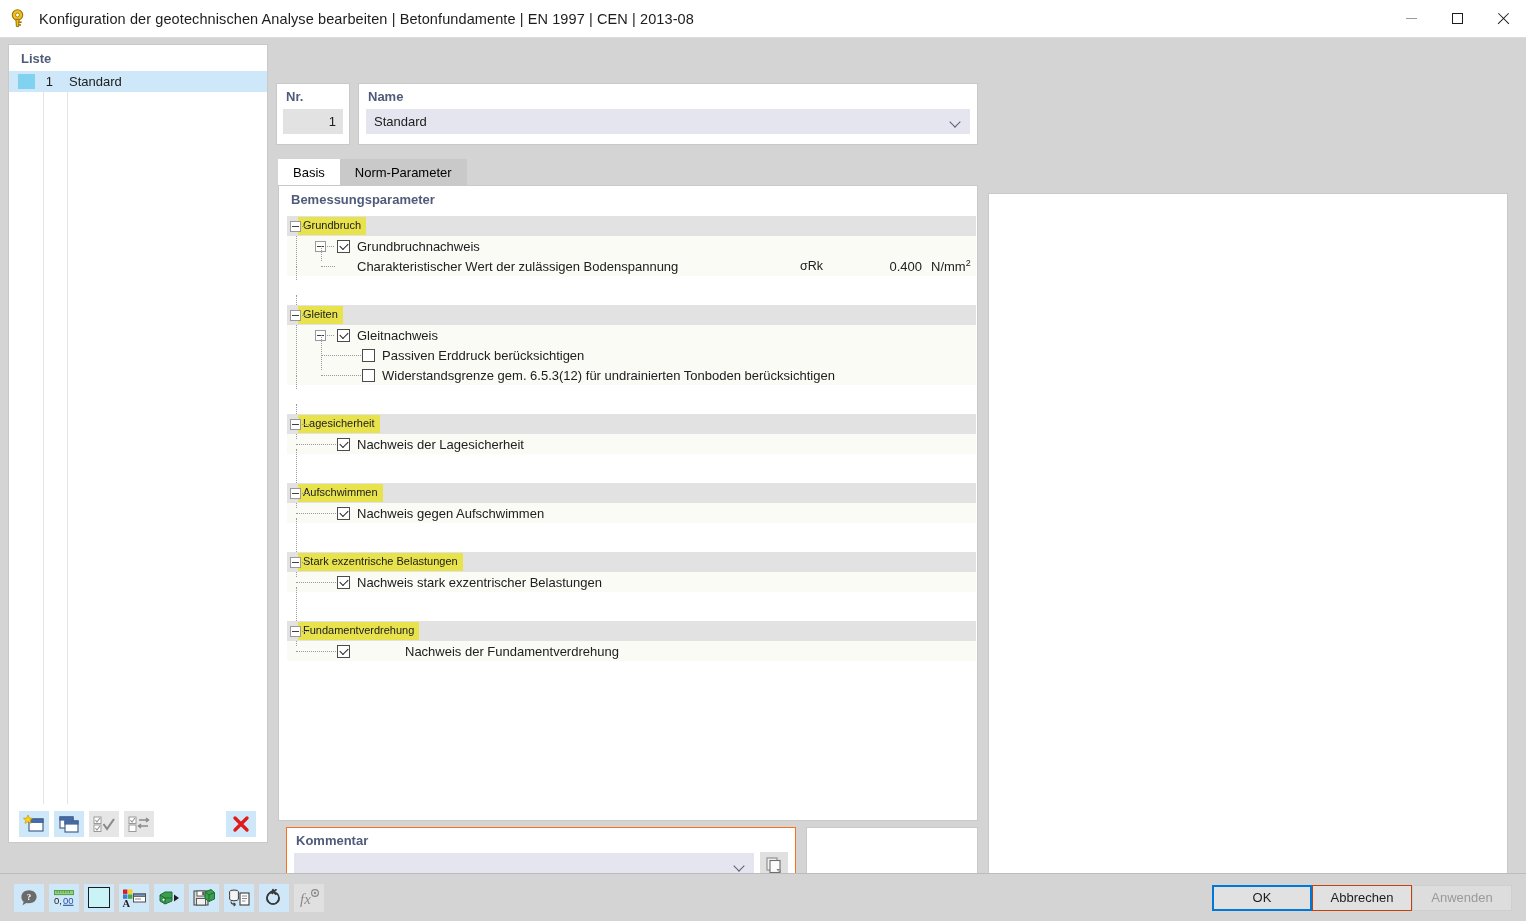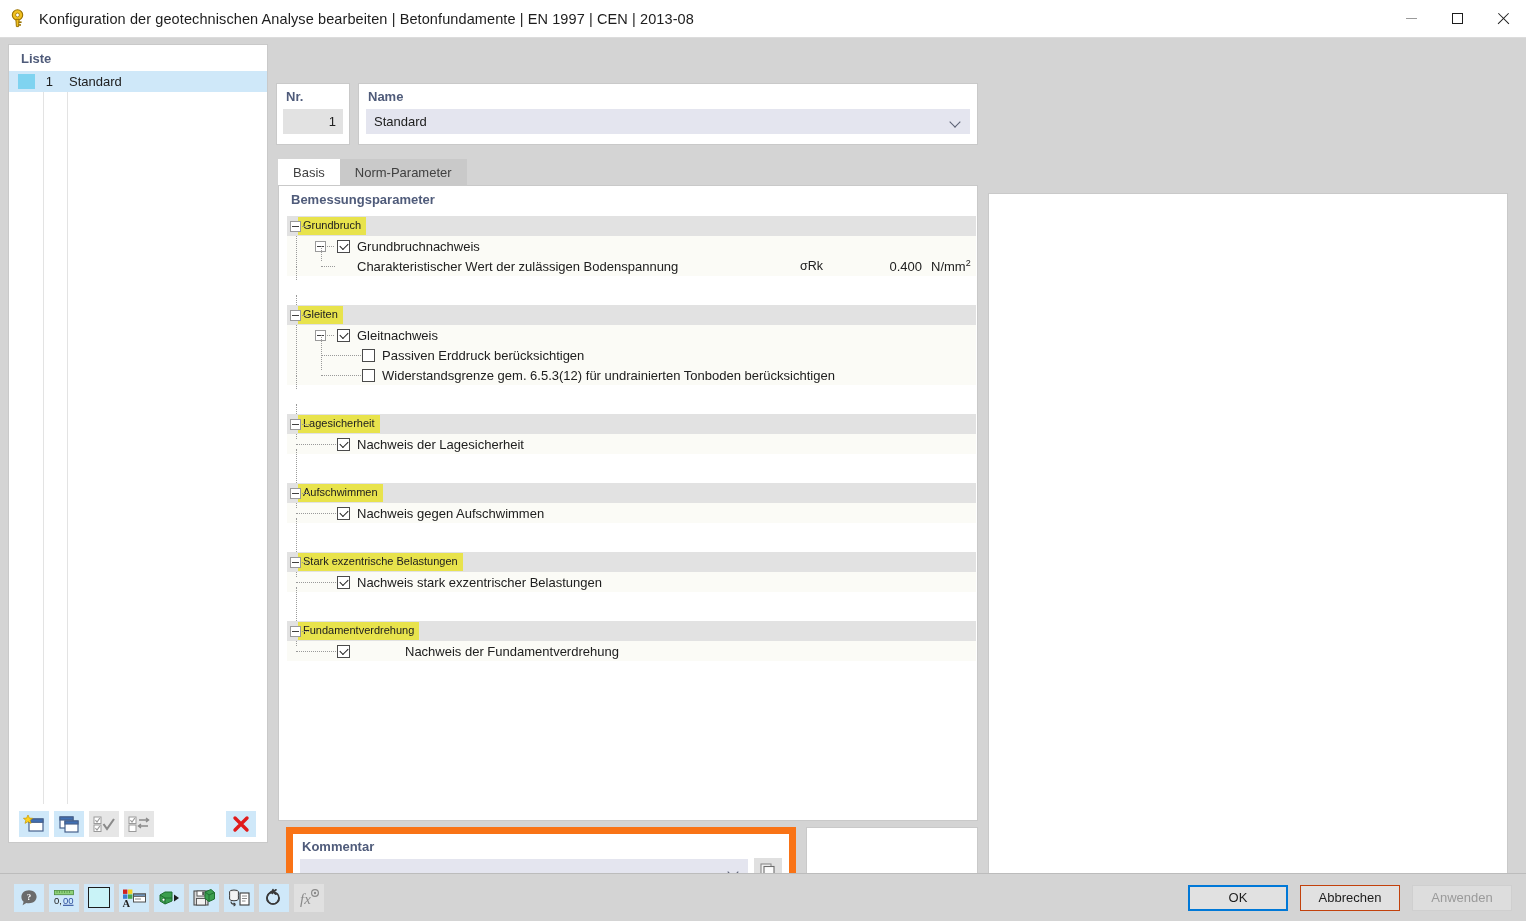--- a/index.html
+++ b/index.html
@@ -147,21 +147,21 @@
     position: relative; flex: none; border: 1px solid transparent;
   }
 
   
   .tabs {
     position: absolute; left: 278px; top: 121px;
     display: flex; align-items: flex-end; height: 26px;
   }
   .tab {
     height: 26px; padding: 0 15px; display: flex; align-items: center;
-    font-size: 13px; background: #d4d4d4; color: #404040;
+    font-size: 13px; background: #d4d4d4; color: #000000;
   }
   .tab.active { background: #ffffff; }
   .tab.inactive { background: #c9c9c9; }
 
   
   .param-panel {
     position: absolute; left: 278px; top: 147px;
     width: 700px; height: 636px;
     background: #ffffff; border: 1px solid #c9c9c9;
     overflow: hidden;
@@ -228,21 +228,21 @@
   .right-panel {
     position: absolute; left: 988px; top: 155px;
     width: 520px; height: 700px;
     background: #ffffff; border: 1px solid #c9c9c9;
   }
 
   
   .comment-panel {
     position: absolute; left: 286px; top: 789px;
     width: 510px; height: 62px;
-    background: #ffffff; border: 7px solid #f97316;
+    background: #ffffff; border: 1px solid #f97316;
   }
   .comment-row { display: flex; align-items: center; margin: 4px 7px 0 7px; gap: 6px; }
   .comment-combo { position: relative; flex: 1 1 auto; }
   .copy-btn {
     width: 28px; height: 26px; background: #e0e0e0;
     display: flex; align-items: center; justify-content: center;
     position: relative; flex: none;
   }
   .comment-side {
     position: absolute; left: 806px; top: 789px;
@@ -258,21 +258,21 @@
     position: relative;
   }
   .bb-tools { display: flex; align-items: center; gap: 5px; }
   .bb-btn {
     width: 30px; height: 28px; background: #cfe8f9;
     display: flex; align-items: center; justify-content: center;
     position: relative;
   }
   .bb-btn.disabled { background: #e0e0e0; }
   .bb-btn.swatch-btn { background: #cfe8f9; }
-  .dlg-buttons { margin-left: auto; display: flex; align-items: flex-end; gap: 12px; }
+  .dlg-buttons { margin-left: auto; display: flex; align-items: flex-end; }
   .btn {
     width: 100px; height: 26px; font-size: 13px;
     background: #e1e1e1; border: 1px solid #c2410c; color: #1d1d1d;
     display: flex; align-items: center; justify-content: center;
     font-family: "Liberation Sans", sans-serif;
   }
   .btn.primary { border: 2px solid #0078d7; }
   .btn.disabled { color: #9a9a9a; border-color: #cfcfcf; background: #dddddd; }
 
   svg { display: block; }

